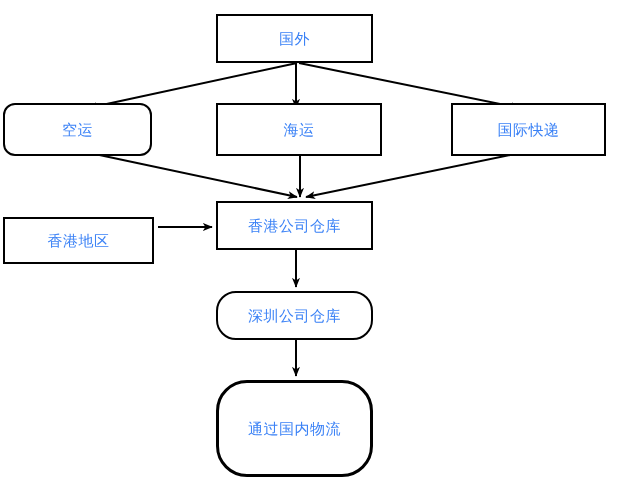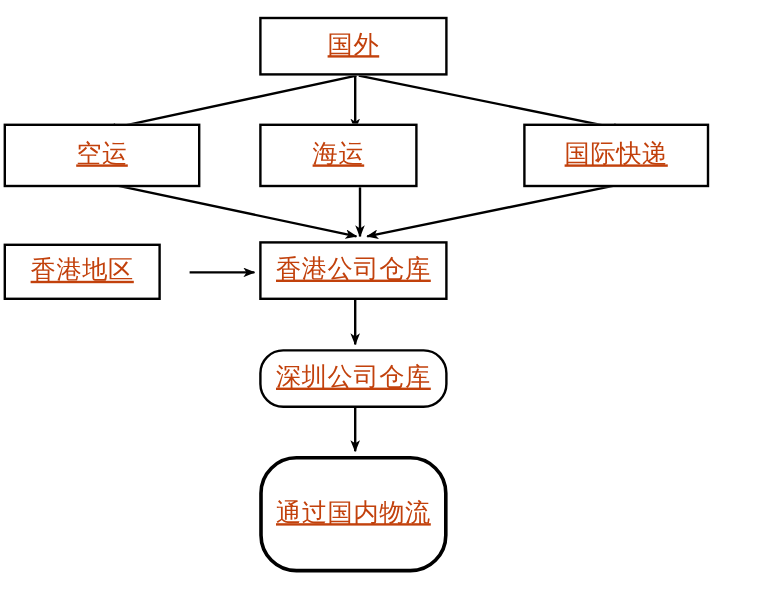--- a/index.html
+++ b/index.html
@@ -28,27 +28,26 @@
   }
   .node {
     position: absolute;
     box-sizing: border-box;
     background: #ffffff;
     border: 2px solid #000000;
     display: flex;
     flex-direction: column;
     align-items: center;
     justify-content: center;
-    color: #c2410c;
-    font-size: 21px;
+    color: #3b82f6;
+    font-size: 15px;
     line-height: 1.05;
     letter-spacing: 0.5px;
     white-space: nowrap;
     z-index: 2;
-    text-decoration: underline;
   }
   .node.thick {
     border-width: 3px;
   }
   .node-line {
     display: block;
   }
   .node-line + .node-line {
     margin-top: 22px;
   }
@@ -74,30 +73,30 @@
         <path d="M 158,227 L 212,227" stroke="#000000" marker-end="url(#arrowhead)"></path>
         <path d="M 296,250 L 296,287" stroke="#000000" marker-end="url(#arrowhead)"></path>
         <path d="M 296,340 L 296,376" stroke="#000000" marker-end="url(#arrowhead)"></path>
       </g>
   </svg>
 
   <div id="nodes-group">
       <div class="node" style="left: 216px; top: 14px; width: 157px; height: 49px;">
         <span class="node-line">国外</span>
       </div>
-      <div class="node" style="left: 3px; top: 103px; width: 164px; height: 53px;">
+      <div class="node" style="left: 3px; top: 103px; width: 149px; height: 53px; border-radius: 12px;">
         <span class="node-line">空运</span>
       </div>
-      <div class="node" style="left: 216px; top: 103px; width: 132px; height: 53px;">
+      <div class="node" style="left: 216px; top: 103px; width: 166px; height: 53px;">
         <span class="node-line">海运</span>
       </div>
-      <div class="node" style="left: 436px; top: 103px; width: 155px; height: 53px; text-align: center;">
+      <div class="node" style="left: 451px; top: 103px; width: 155px; height: 53px; text-align: center;">
         <span class="node-line">国际快递</span>
       </div>
-      <div class="node" style="left: 3px; top: 203px; width: 131px; height: 47px;">
+      <div class="node" style="left: 3px; top: 217px; width: 151px; height: 47px;">
         <span class="node-line">香港地区</span>
       </div>
       <div class="node" style="left: 216px; top: 201px; width: 157px; height: 49px; text-align: right;">
         <span class="node-line">香港公司仓库</span>
       </div>
       <div class="node" style="left: 216px; top: 291px; width: 157px; height: 49px; border-radius: 20px;">
         <span class="node-line">深圳公司仓库</span>
       </div>
       <div class="node thick" style="left: 216px; top: 380px; width: 157px; height: 97px; border-radius: 31px;">
         <span class="node-line">通过国内物流</span>

